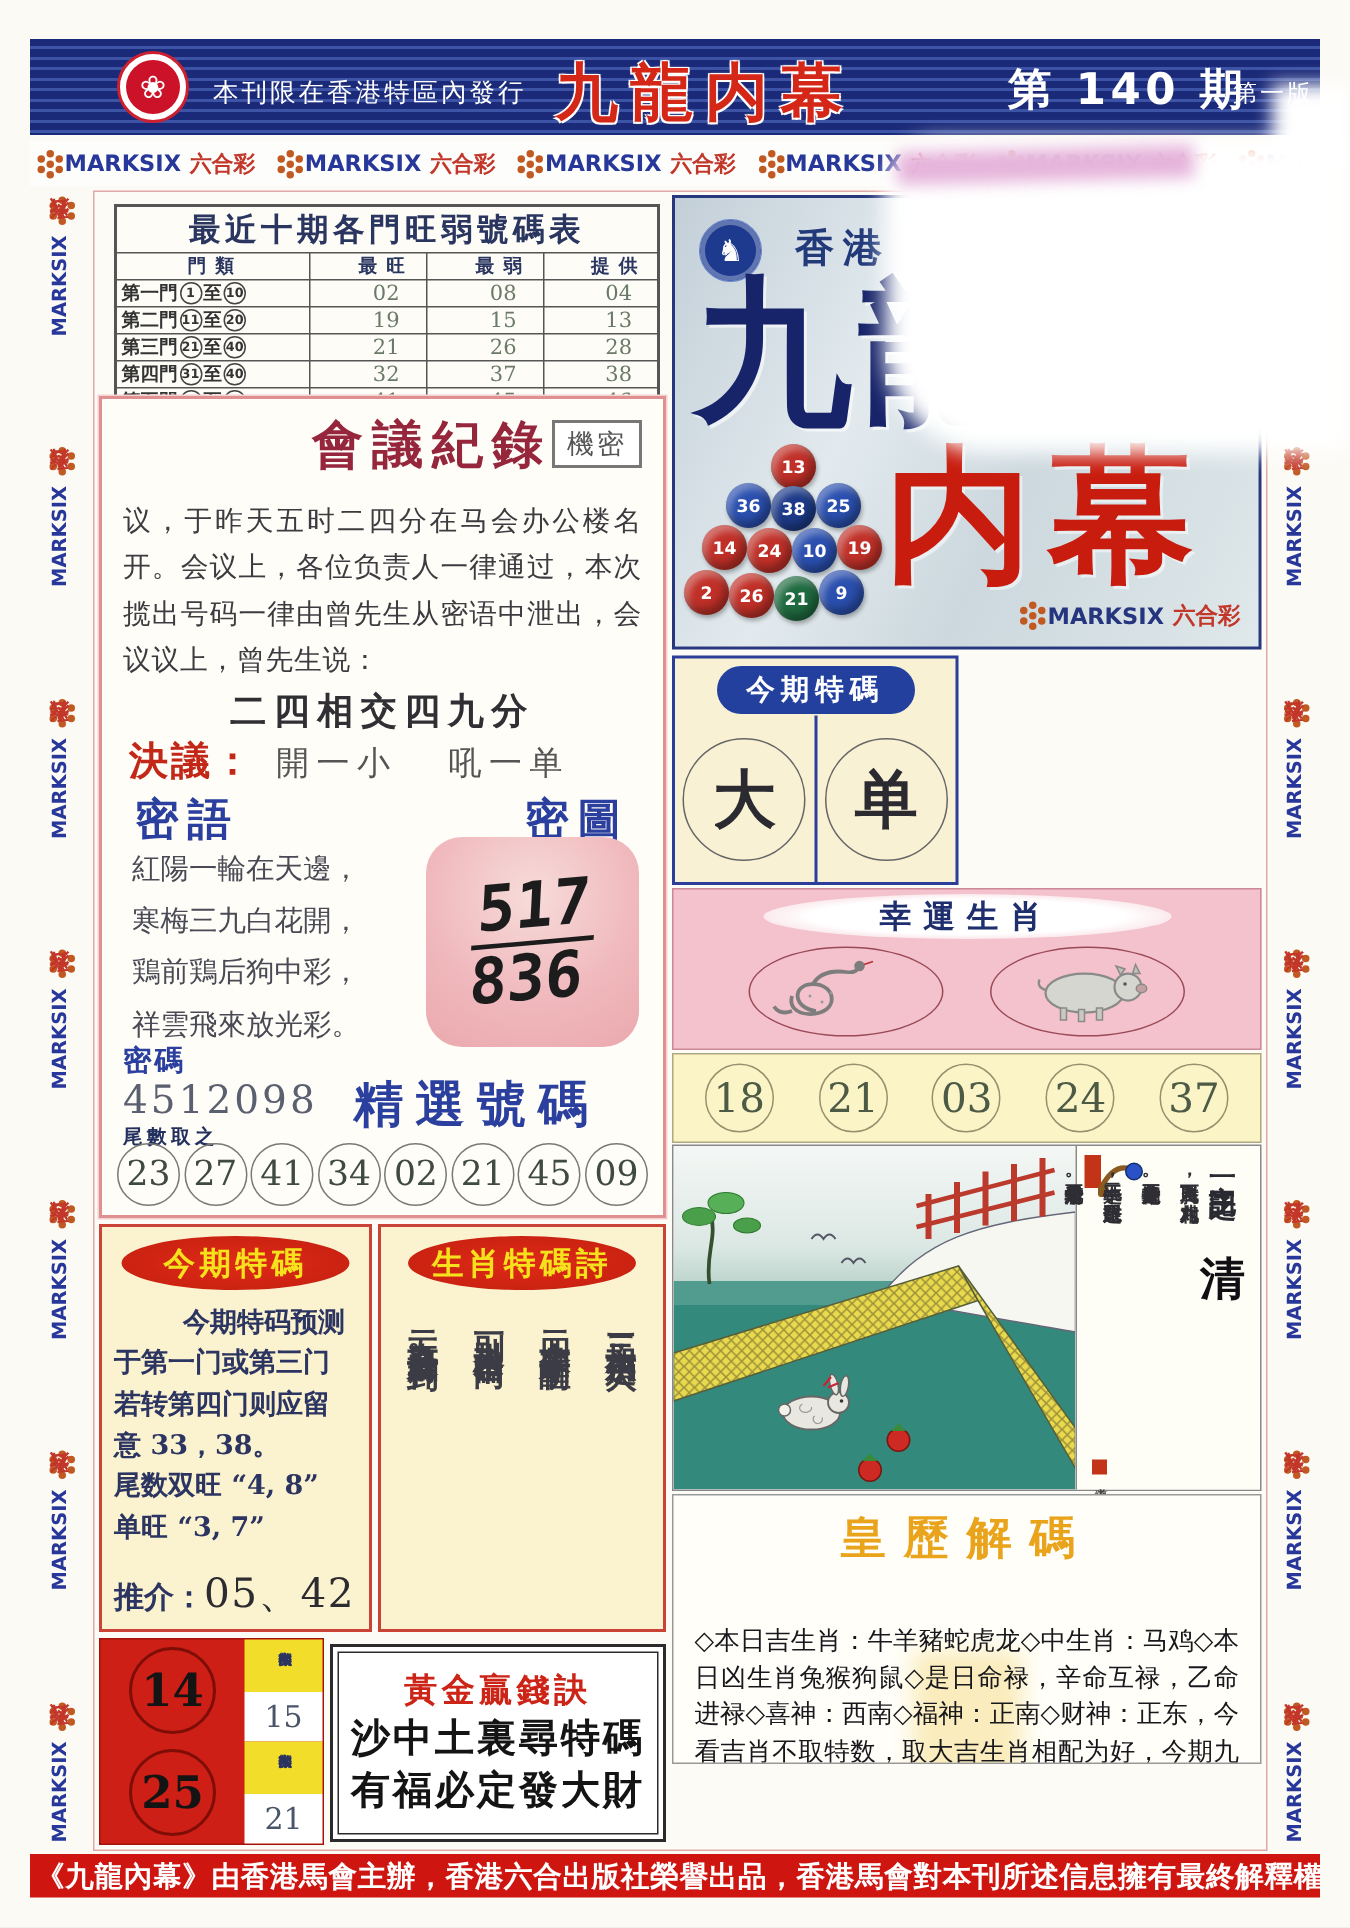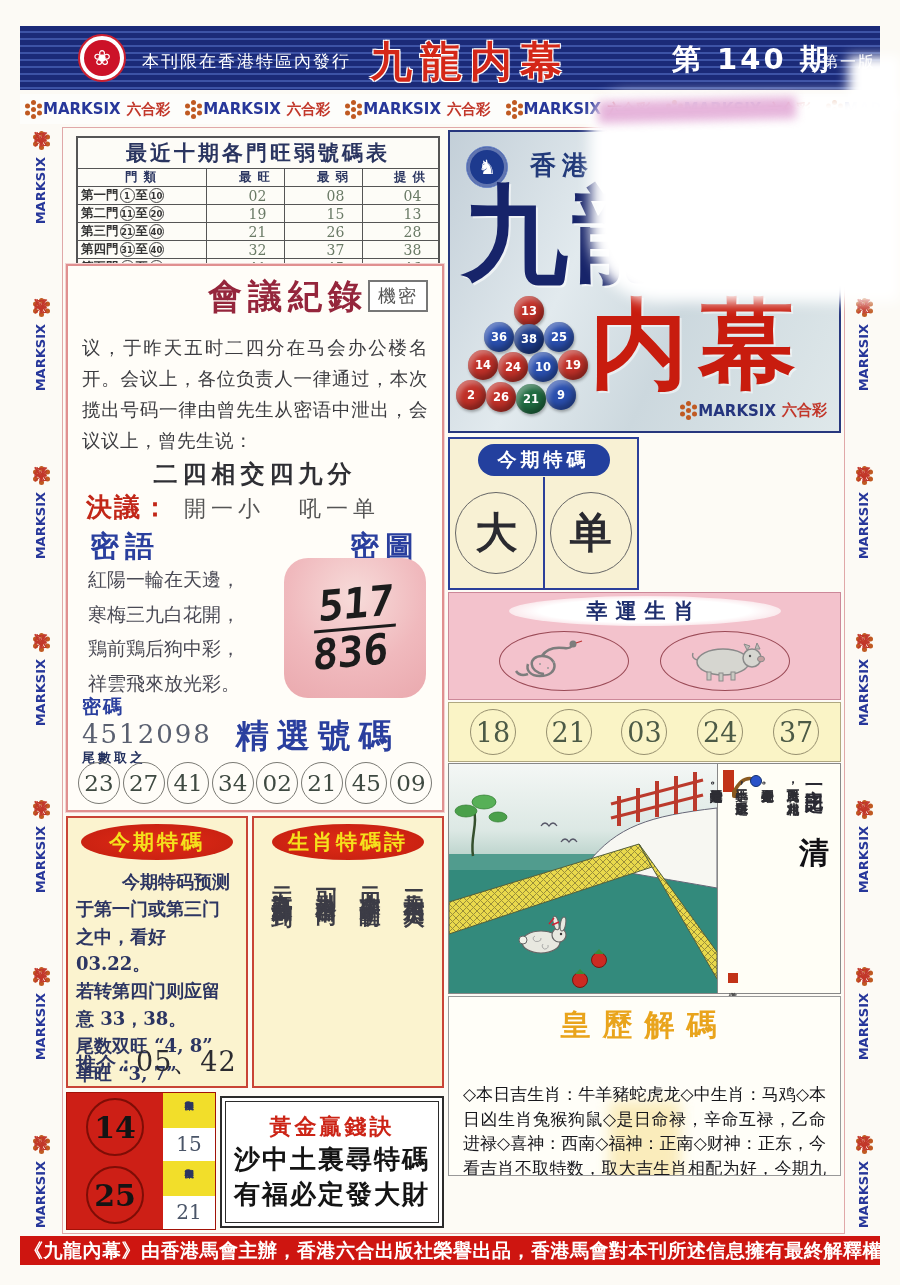--- a/index.html
+++ b/index.html
@@ -404,21 +404,20 @@
       <span class="nball">45</span>
       <span class="nball">09</span>
     </div>
   </div>
 
   <div class="ybox" id="ybox1">
     <div class="oval">今期特碼</div>
     <div class="y1-lines">
       <div>今期特码预测</div>
       <div>于第一门或第三门</div>
-      <div>之中，看好 03.22。</div>
       <div>若转第四门则应留</div>
       <div>意 33，38。</div>
       <div>尾数双旺 “4, 8”</div>
       <div>单旺 “3, 7”</div>
     </div>
     <div class="y1-push">
       <span class="y1-push-label">推介：</span>
       <span class="y1-push-nums">05、42</span>
     </div>
   </div>

